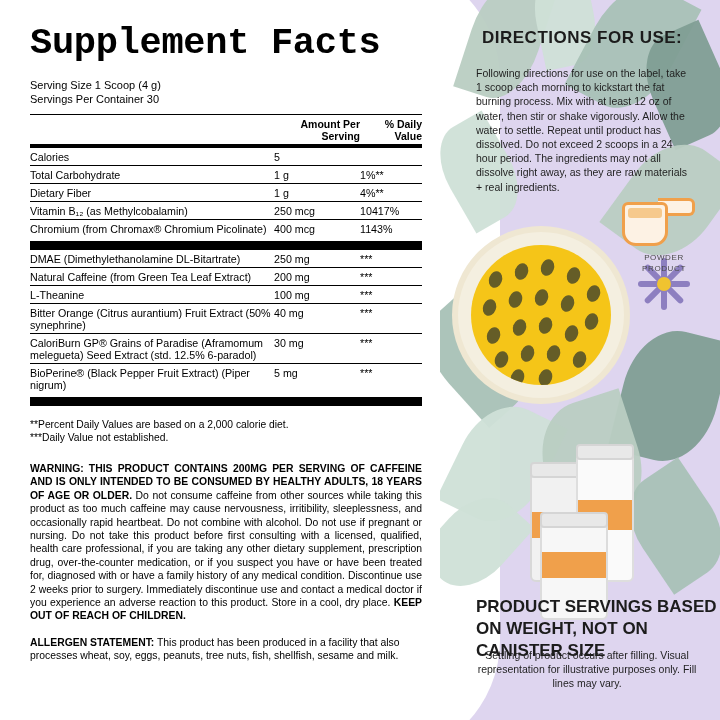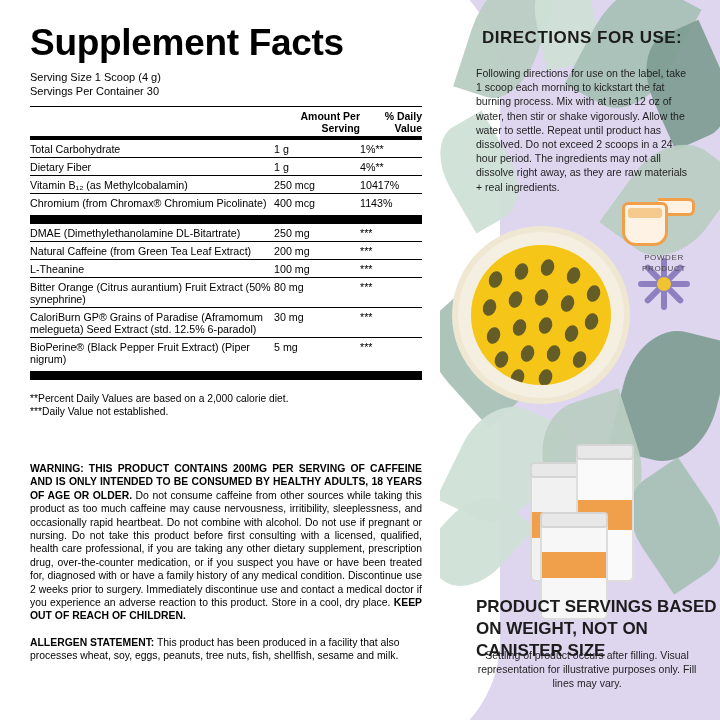--- a/index.html
+++ b/index.html
@@ -237,21 +237,22 @@
     left: 30px;
     top: 22px;
     width: 392px;
   }
   .facts-title {
     font-size: 37px;
     font-weight: bold;
     letter-spacing: -0.3px;
     color: #000;
     line-height: 42px;
-    margin: 0 0 6px 0;
+    margin: 0 0 14px 0;
+    font-family: Liberation Mono, monospace;
   }
   .serving-line {
     font-size: 11px;
     line-height: 14px;
     color: #000;
   }
   .rule-thin { height: 1px; background: #000; margin: 5px 0 0 0; }
   .rule-med  { height: 3px; background: #000; }
   .rule-thick{ height: 9px; background: #000; }
 
@@ -422,20 +423,25 @@
           <span>Value</span>
         </td>
       </tr>
     </tbody>
       </table>
 
     <div class="rule-med"></div>
 
     <table class="nutri">
       <tbody>
+          <tr>
+        <td class="name">Calories</td>
+        <td class="amt">5</td>
+        <td class="dv"></td>
+      </tr>
       <tr>
         <td class="name">Total Carbohydrate</td>
         <td class="amt">1 g</td>
         <td class="dv">1%**</td>
       </tr>
       <tr>
         <td class="name indent">Dietary Fiber</td>
         <td class="amt">1 g</td>
         <td class="dv">4%**</td>
       </tr>
@@ -466,21 +472,21 @@
         <td class="amt">200 mg</td>
         <td class="dv">***</td>
       </tr>
       <tr>
         <td class="name">L-Theanine</td>
         <td class="amt">100 mg</td>
         <td class="dv">***</td>
       </tr>
       <tr>
         <td class="name">Bitter Orange (Citrus aurantium) Fruit Extract (50% synephrine)</td>
-        <td class="amt">80 mg</td>
+        <td class="amt">40 mg</td>
         <td class="dv">***</td>
       </tr>
       <tr>
         <td class="name">CaloriBurn GP® Grains of Paradise (Aframomum melegueta) Seed Extract (std. 12.5% 6-paradol)</td>
         <td class="amt">30 mg</td>
         <td class="dv">***</td>
       </tr>
       <tr class="no-line">
         <td class="name">BioPerine® (Black Pepper Fruit Extract) (Piper nigrum)</td>
         <td class="amt">5 mg</td>

